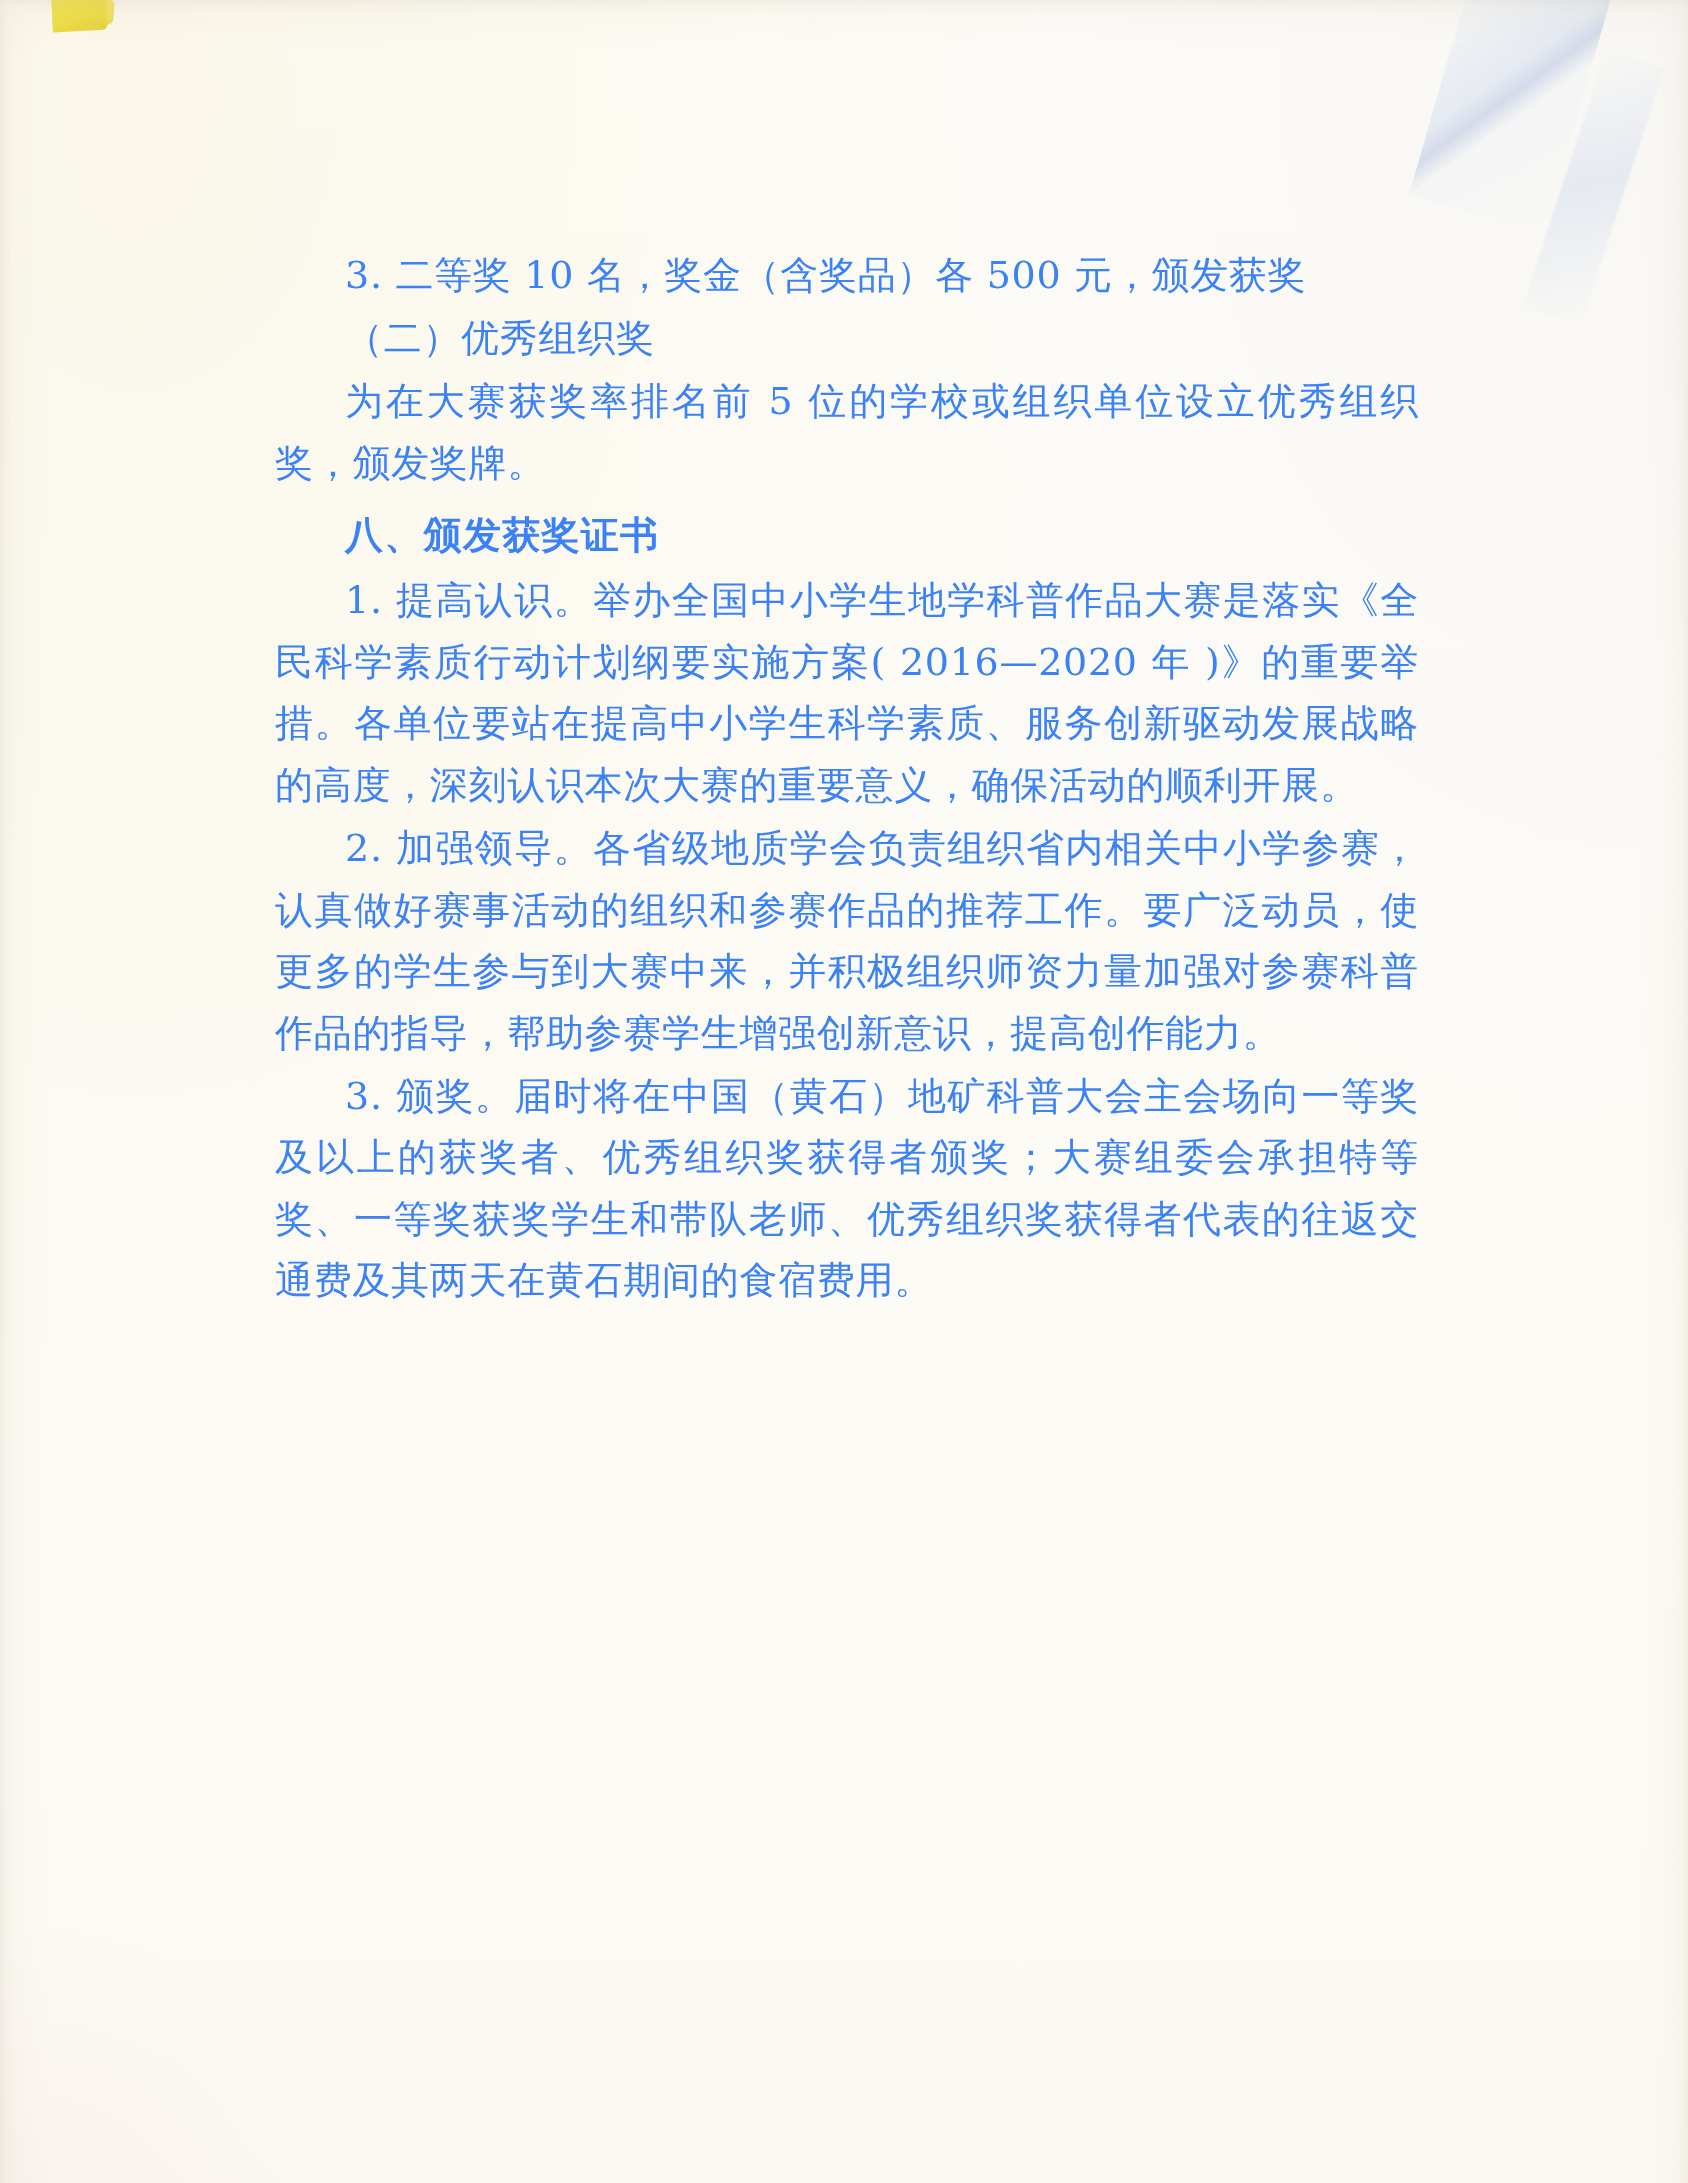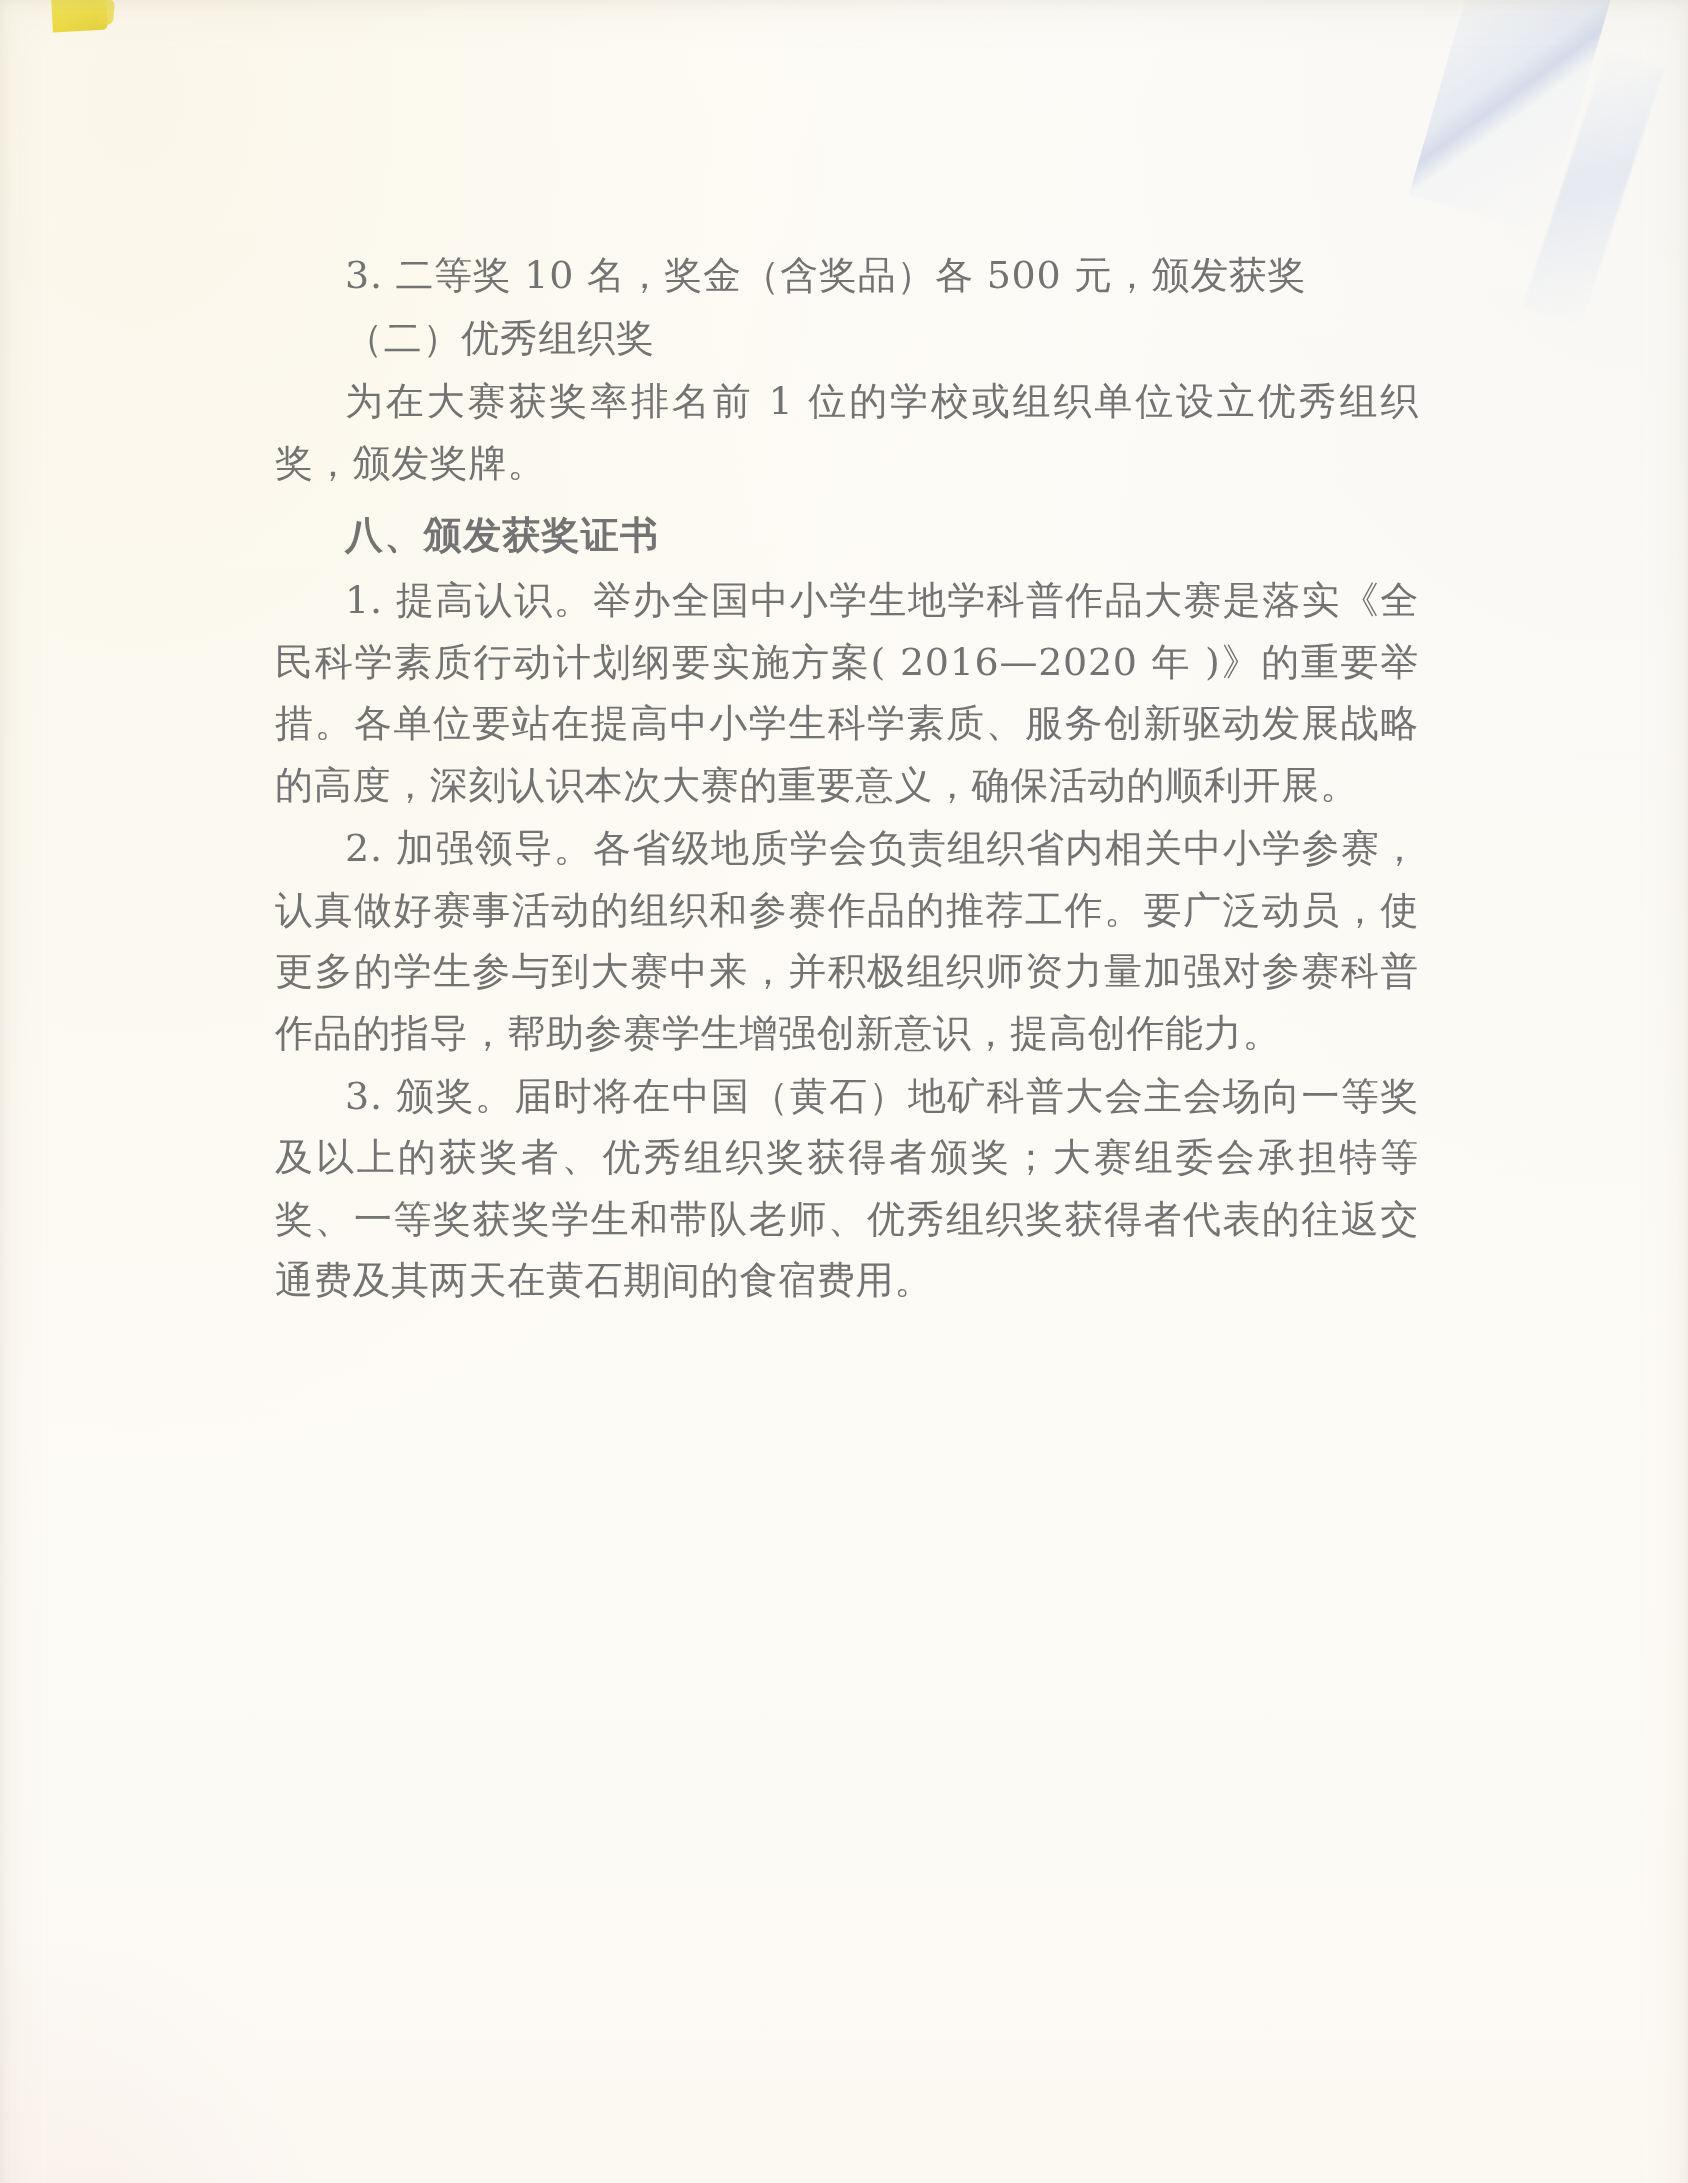--- a/index.html
+++ b/index.html
@@ -99,21 +99,21 @@
     left: 275px;
     top: 245px;
     width: 1144px;
   }
 
   p {
     margin: 0 0 2.6px 0;
     font-size: 38px;
     line-height: 1.62;
     letter-spacing: 0.7px;
-    color: #737373;
+    color: #3b82f6;
     text-align: justify;
     font-family: "DejaVu Serif", "Liberation Serif", serif;
   }
   .indent {
     text-indent: 70px;
   }
   .heading {
     text-indent: 70px;
     font-weight: bold;
     letter-spacing: 1.3px;
@@ -137,21 +137,21 @@
 
   <div class="content">
 
     <p class="indent para-block">3. 二等奖 10 名，奖金（含奖品）各 500 元，颁发获奖</p>
 
 
 
 
     <p class="indent para-block">（二）优秀组织奖</p>
 
-    <p class="indent gap-sm">为在大赛获奖率排名前 1 位的学校或组织单位设立优秀组织奖，颁发奖牌。</p>
+    <p class="indent gap-sm">为在大赛获奖率排名前 5 位的学校或组织单位设立优秀组织奖，颁发奖牌。</p>
 
     <p class="heading">八、颁发获奖证书</p>
 
     <p class="indent para-block">1. 提高认识。举办全国中小学生地学科普作品大赛是落实《全民科学素质行动计划纲要实施方案( 2016—2020 年 )》的重要举措。各单位要站在提高中小学生科学素质、服务创新驱动发展战略的高度，深刻认识本次大赛的重要意义，确保活动的顺利开展。</p>
 
     <p class="indent para-block">2. 加强领导。各省级地质学会负责组织省内相关中小学参赛，认真做好赛事活动的组织和参赛作品的推荐工作。要广泛动员，使更多的学生参与到大赛中来，并积极组织师资力量加强对参赛科普作品的指导，帮助参赛学生增强创新意识，提高创作能力。</p>
 
     <p class="indent para-block">3. 颁奖。届时将在中国（黄石）地矿科普大会主会场向一等奖及以上的获奖者、优秀组织奖获得者颁奖；大赛组委会承担特等奖、一等奖获奖学生和带队老师、优秀组织奖获得者代表的往返交通费及其两天在黄石期间的食宿费用。</p>
 
   </div>

